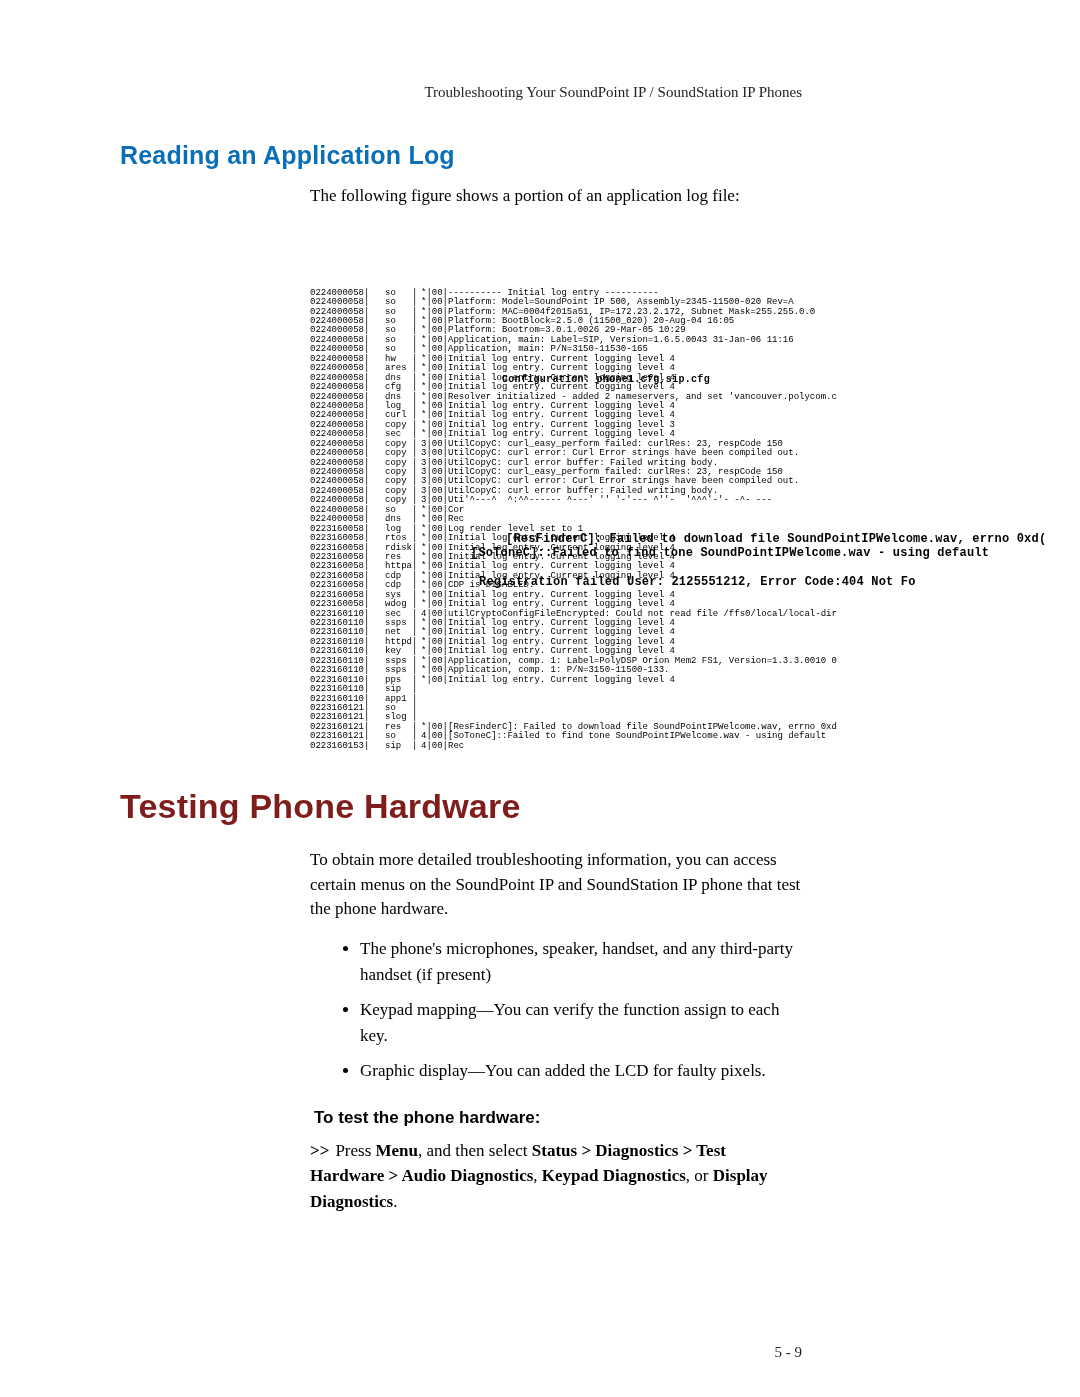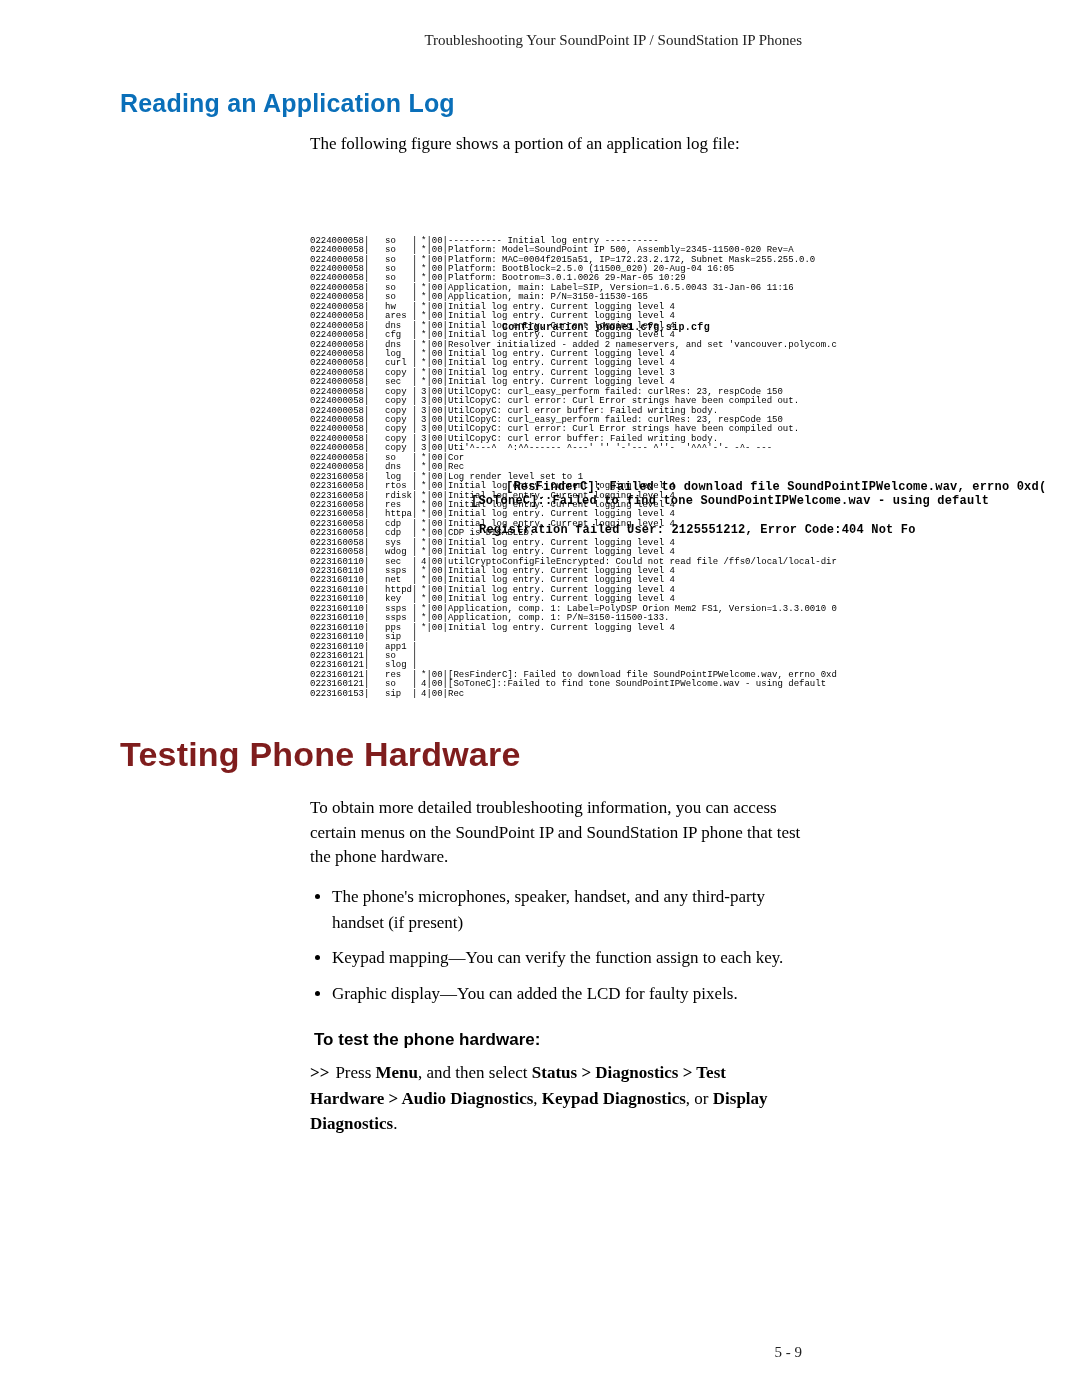--- a/index.html
+++ b/index.html
@@ -6,21 +6,21 @@
     margin: 0;
     padding: 0;
     background: #fff;
     font-family: "Book Antiqua", Palatino, "Palatino Linotype", Georgia, serif;
     color: #000;
   }
   .page {
     width: 922px;
     min-height: 1397px;
     box-sizing: border-box;
-    padding: 32px 120px 40px 120px;
+    padding: 84px 120px 40px 120px;
     position: relative;
   }
   .page-header {
     text-align: right;
     font-size: 15px;
     color: #222;
     margin-bottom: 40px;
   }
   .section-title {
     font-family: Futura, "Trebuchet MS", Arial, sans-serif;
@@ -66,20 +66,21 @@
     letter-spacing: 0.2px;
   }
   ul.bullets {
     margin: 0 0 20px 0;
     padding-left: 22px;
   }
   ul.bullets li {
     font-size: 17px;
     line-height: 1.5;
     margin-bottom: 10px;
+    margin-left: 28px;
   }
   .subhead {
     font-family: Liberation Sans, sans-serif;
     font-weight: 600;
     font-size: 17px;
     margin: 24px 0 10px 4px;
   }
   .step  { font-size: 17px; line-height: 1.5; margin-left: 0; }
   .step .arrow { font-weight: bold; margin-right: 6px; }
   .step-body   { display: inline; }

